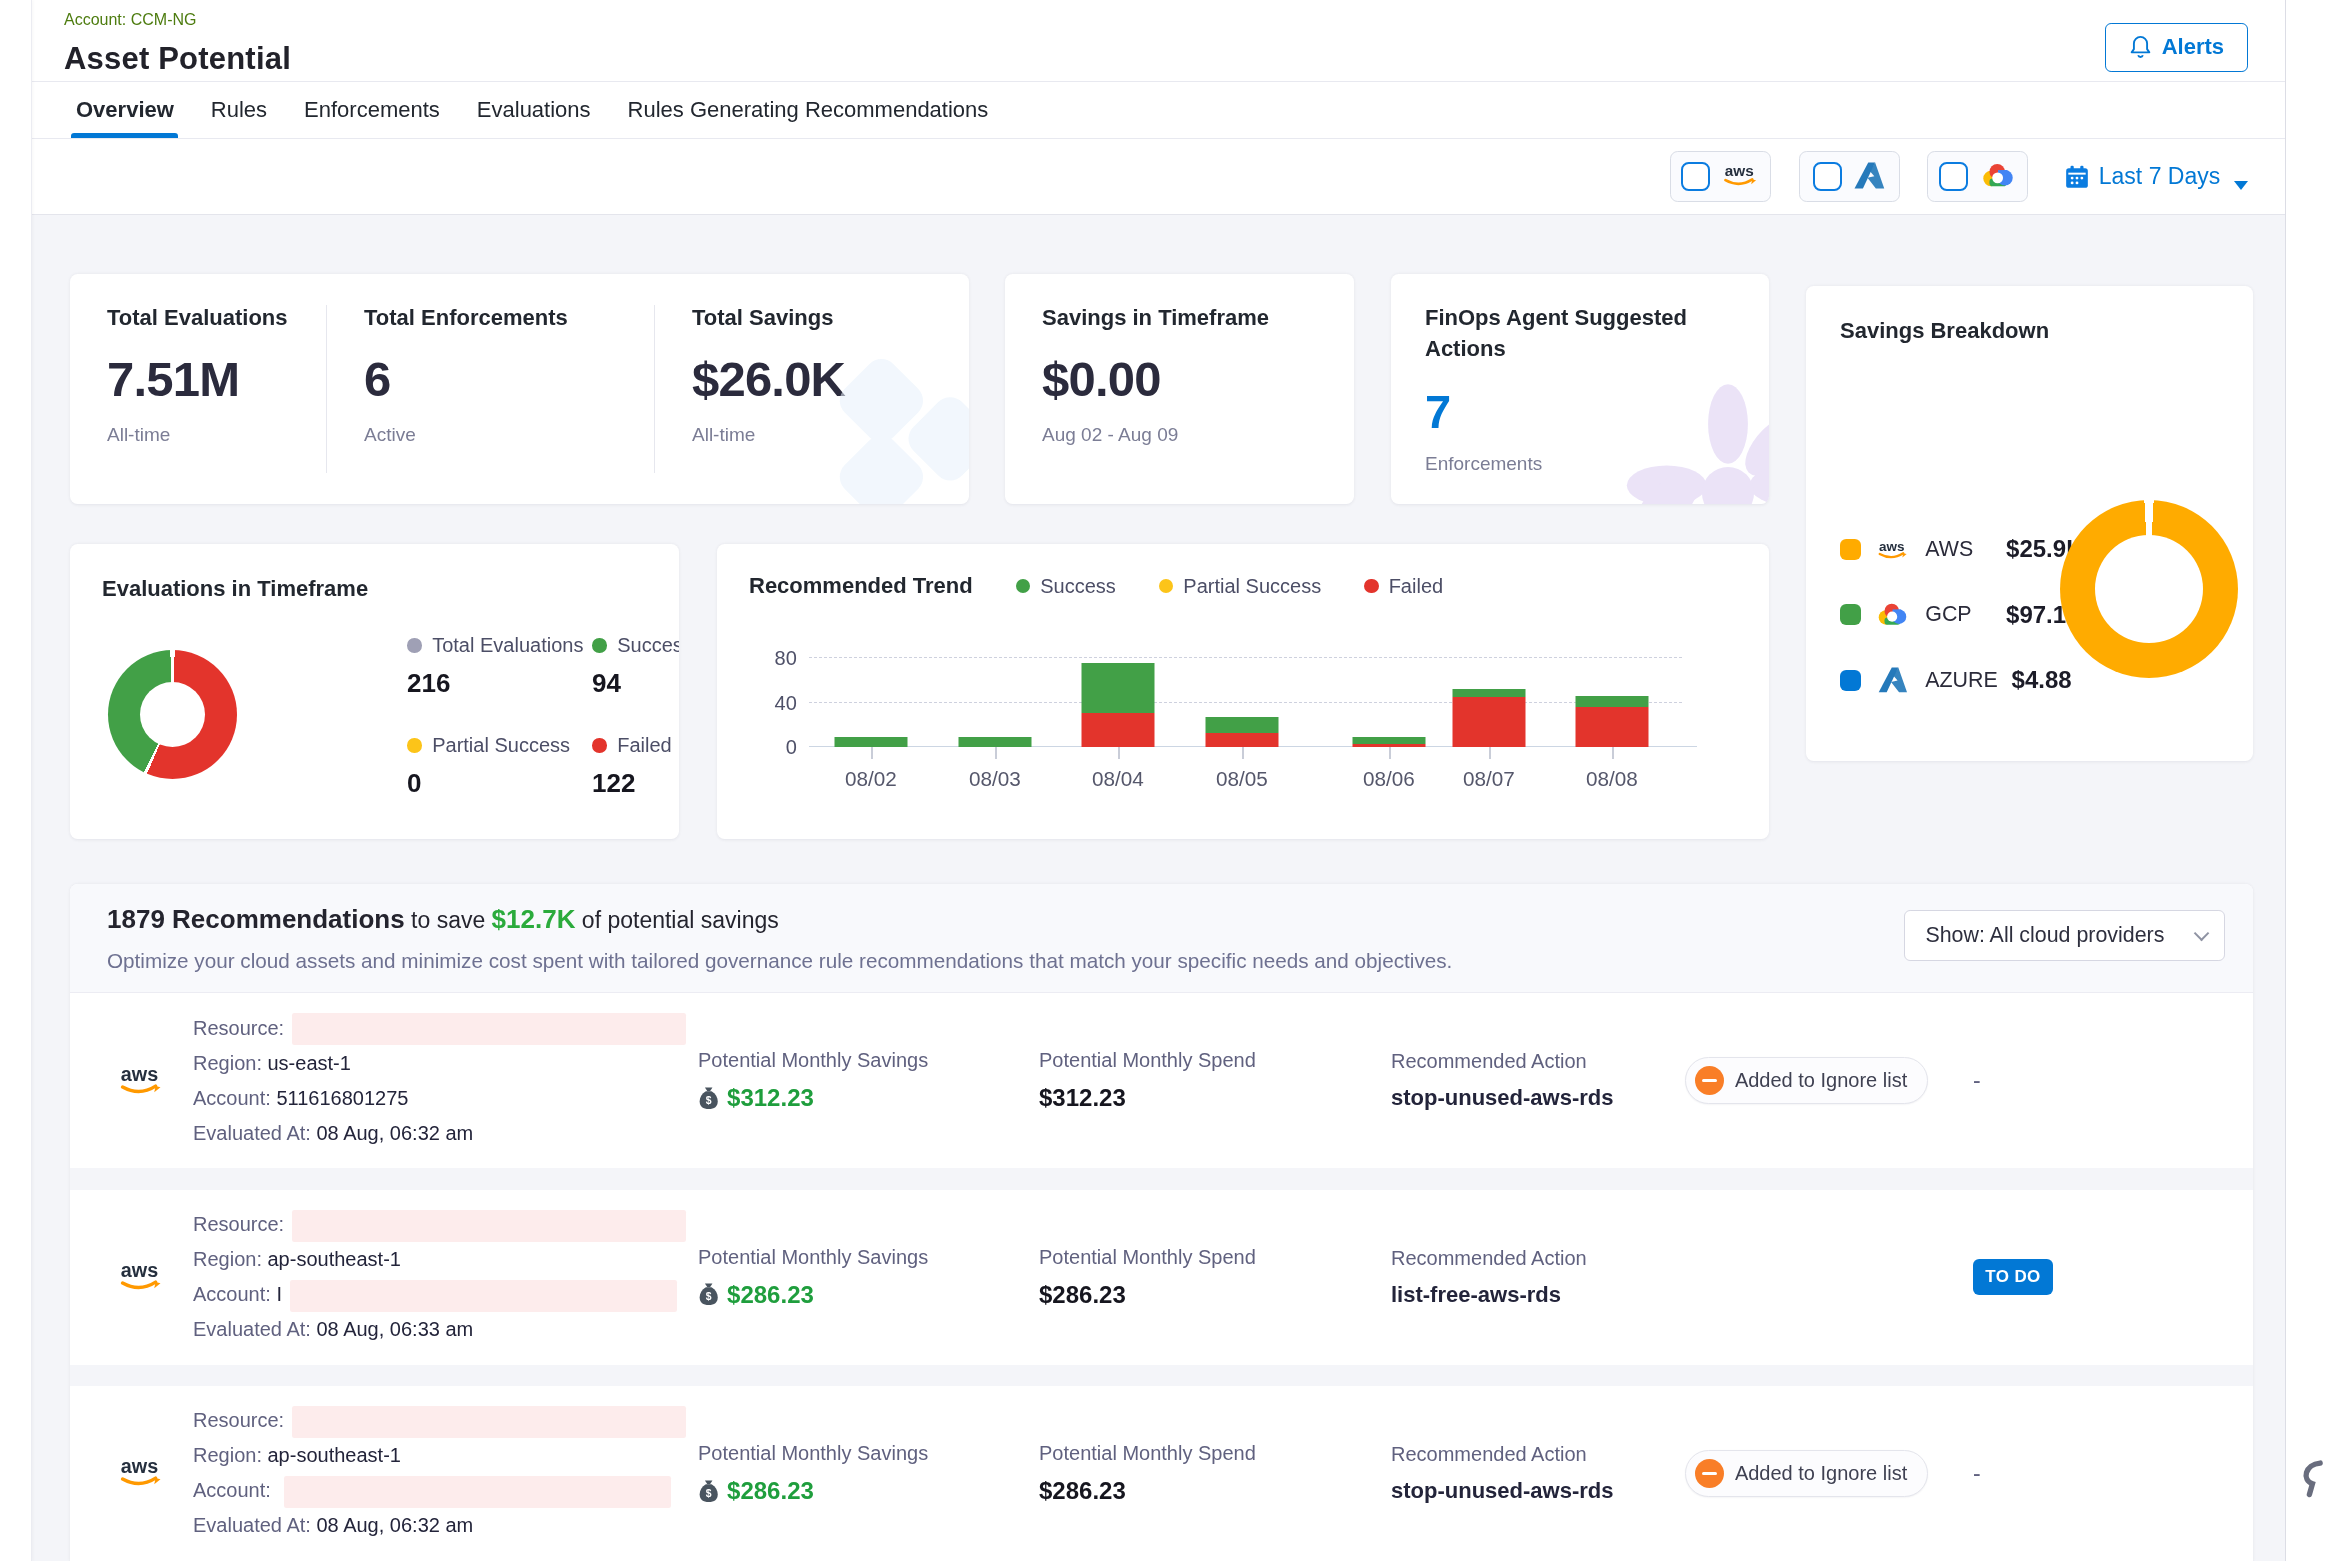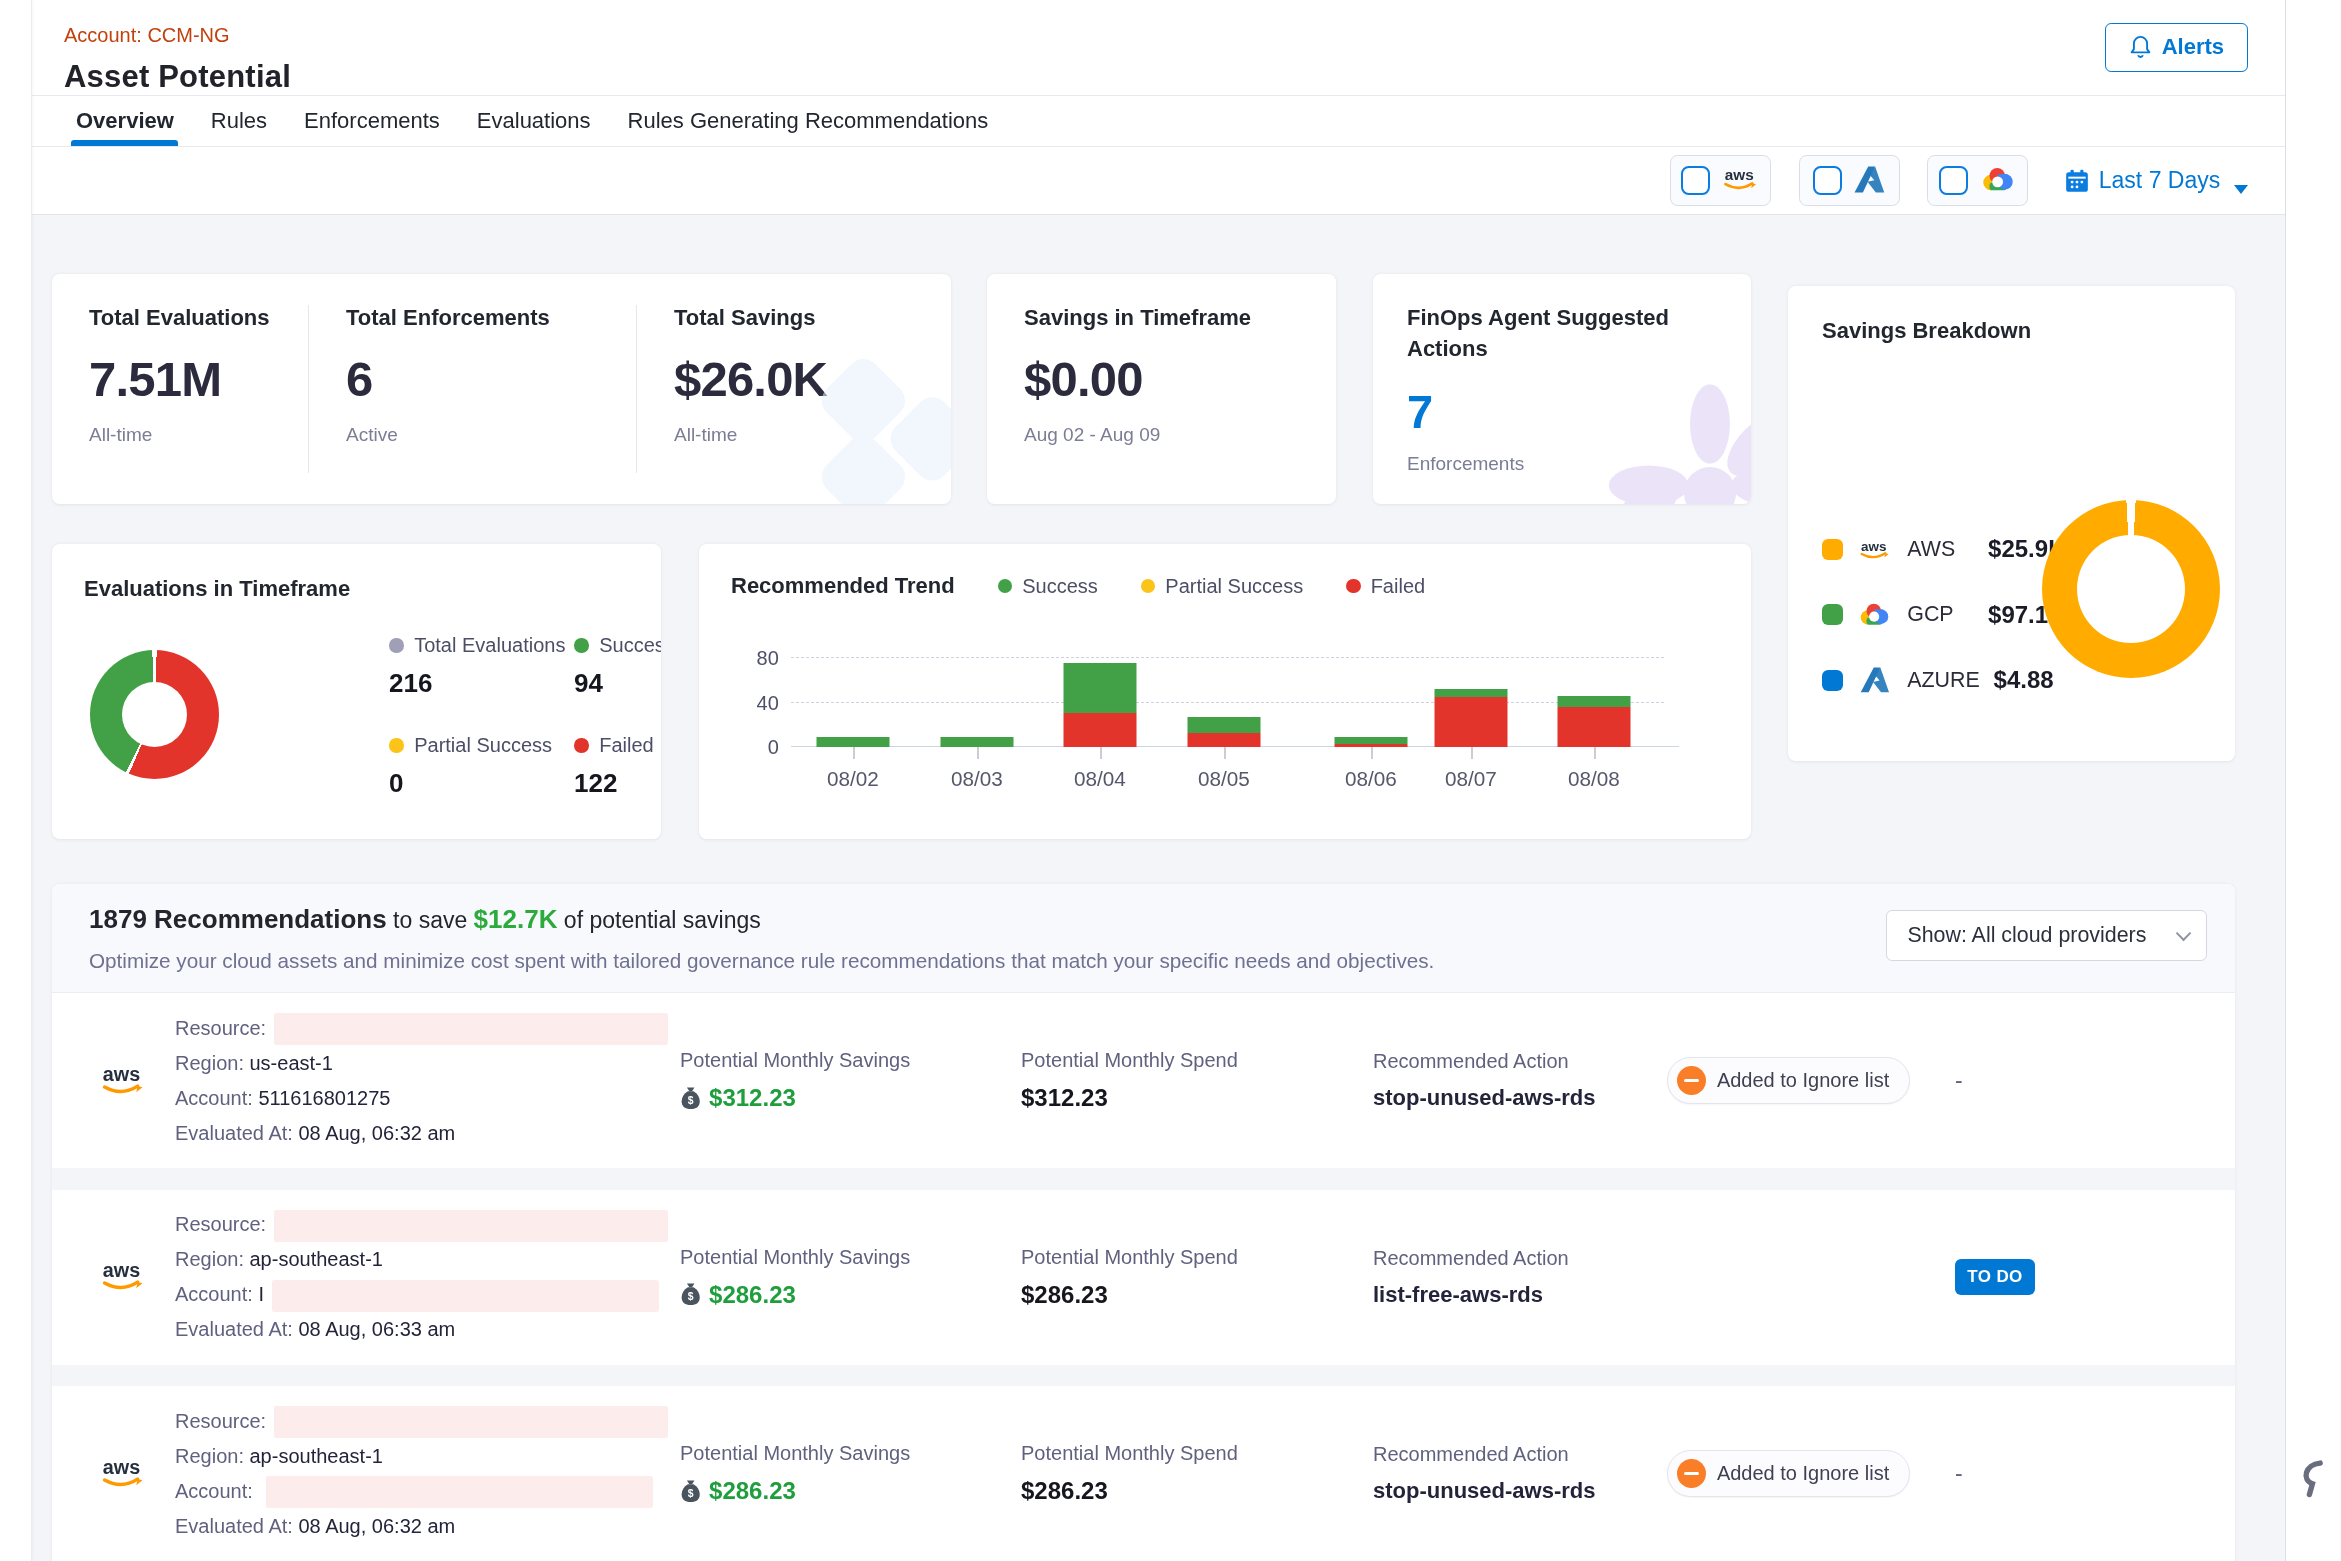--- a/index.html
+++ b/index.html
@@ -8,39 +8,39 @@
 
   .rail { background:#fff; flex:0 0 auto; position:relative; }
   .rail-left { width:32px; border-right:0.8px solid #ebecf2; box-shadow:0.8px 0 3.1px rgba(40,41,61,.04); z-index:5; }
   .rail-right { width:57px; border-left:0.8px solid #dcdde5; z-index:5; }
   .rail-right svg { position:absolute; left:10.7px; top:1460px; }
 
   .main { flex:1 1 auto; display:flex; flex-direction:column; background:#f4f5f9; min-width:0; }
 
   
   .header { background:#fff; height:103px; border-bottom:0.8px solid #e8e9f0; padding:10.7px 37px 0 32px; display:flex; justify-content:space-between; }
-  .acct { color:#c2410c; font-size:20px; text-decoration:none; display:inline-block; cursor:pointer;margin-top:13px; }
+  .acct { color:#4d7c0f; font-size:16px; text-decoration:none; display:inline-block; cursor:pointer; }
   .page-title { font-size:31px; font-weight:bold; color:#22222a; margin-top:12.2px; letter-spacing:0.2px; }
   .alerts-btn { margin-top:12.2px; height:49px; padding:0 23px; background:#fff; border:1.5px solid #0278d5; border-radius:6.1px; color:#0278d5; font-size:22px; font-weight:bold; display:flex; align-items:center; gap:9.2px; cursor:pointer; font-family:inherit; }
 
   
   .tabs { background:#fff; height:73px; border-bottom:0.8px solid #e8e9f0; display:flex; gap:37px; padding-left:44px; align-items:center; }
   .tab { font-size:22px; color:#22272f; position:relative; height:100%; display:flex; align-items:center; cursor:pointer; }
   .tab.active { font-weight:bold; }
   .tab.active::after { content:""; position:absolute; left:-4.6px; right:-4.6px; bottom:0; height:5.4px; background:#0278d5; border-radius:3.1px 3.1px 0 0; }
 
   
   .filter-row { background:#fff; height:98px; border-bottom:0.8px solid #e4e5ec; display:flex; align-items:center; justify-content:flex-end; gap:27.6px; padding-right:37px; }
   .prov-box { width:101px; height:51px; background:#fafbfe; border:0.8px solid #d9dde6; border-radius:7.7px; display:flex; align-items:center; justify-content:center; gap:10.7px; cursor:pointer; }
   .checkbox { width:29px; height:29px; background:#fff; border:2.3px solid #0b7ce0; border-radius:7.7px; }
   .daterange { display:flex; align-items:flex-end; gap:9.2px; color:#0278d5; font-size:23px; margin-left:7.7px; cursor:pointer; }
   .caret { width:0; height:0; border-left:7.7px solid transparent; border-right:7.7px solid transparent; border-top:9.2px solid #0278d5; margin-left:4.6px; }
 
   
-  .content { padding:59px 32px 0 20px; }
+  .content { padding:59px 32px 0 38px; }
   .cards-zone { position:relative; height:566px; }
   .card { background:#fff; border-radius:7.7px; box-shadow:0 0.8px 3.1px rgba(40,41,61,.08); position:absolute; overflow:hidden; }
   .card .ttl { font-size:22px; font-weight:bold; color:#22272f; }
 
   .card-stats { left:0; top:0; width:899px; height:230px; display:flex; padding:31px 0; }
   .stat { padding-left:37px; }
   .stat + .stat { border-left:0.8px solid #e6e7ee; }
   .stat:nth-child(1){ width:256px; } .stat:nth-child(2){ width:328px; } .stat:nth-child(3){ width:315px; }
   .stat .val { font-size:49px; font-weight:bold; color:#2b2b3d; margin-top:20px; letter-spacing:-0.8px; }
   .stat .sub, .kpi-sub { font-size:19px; color:#7b7d95; margin-top:17px; }

